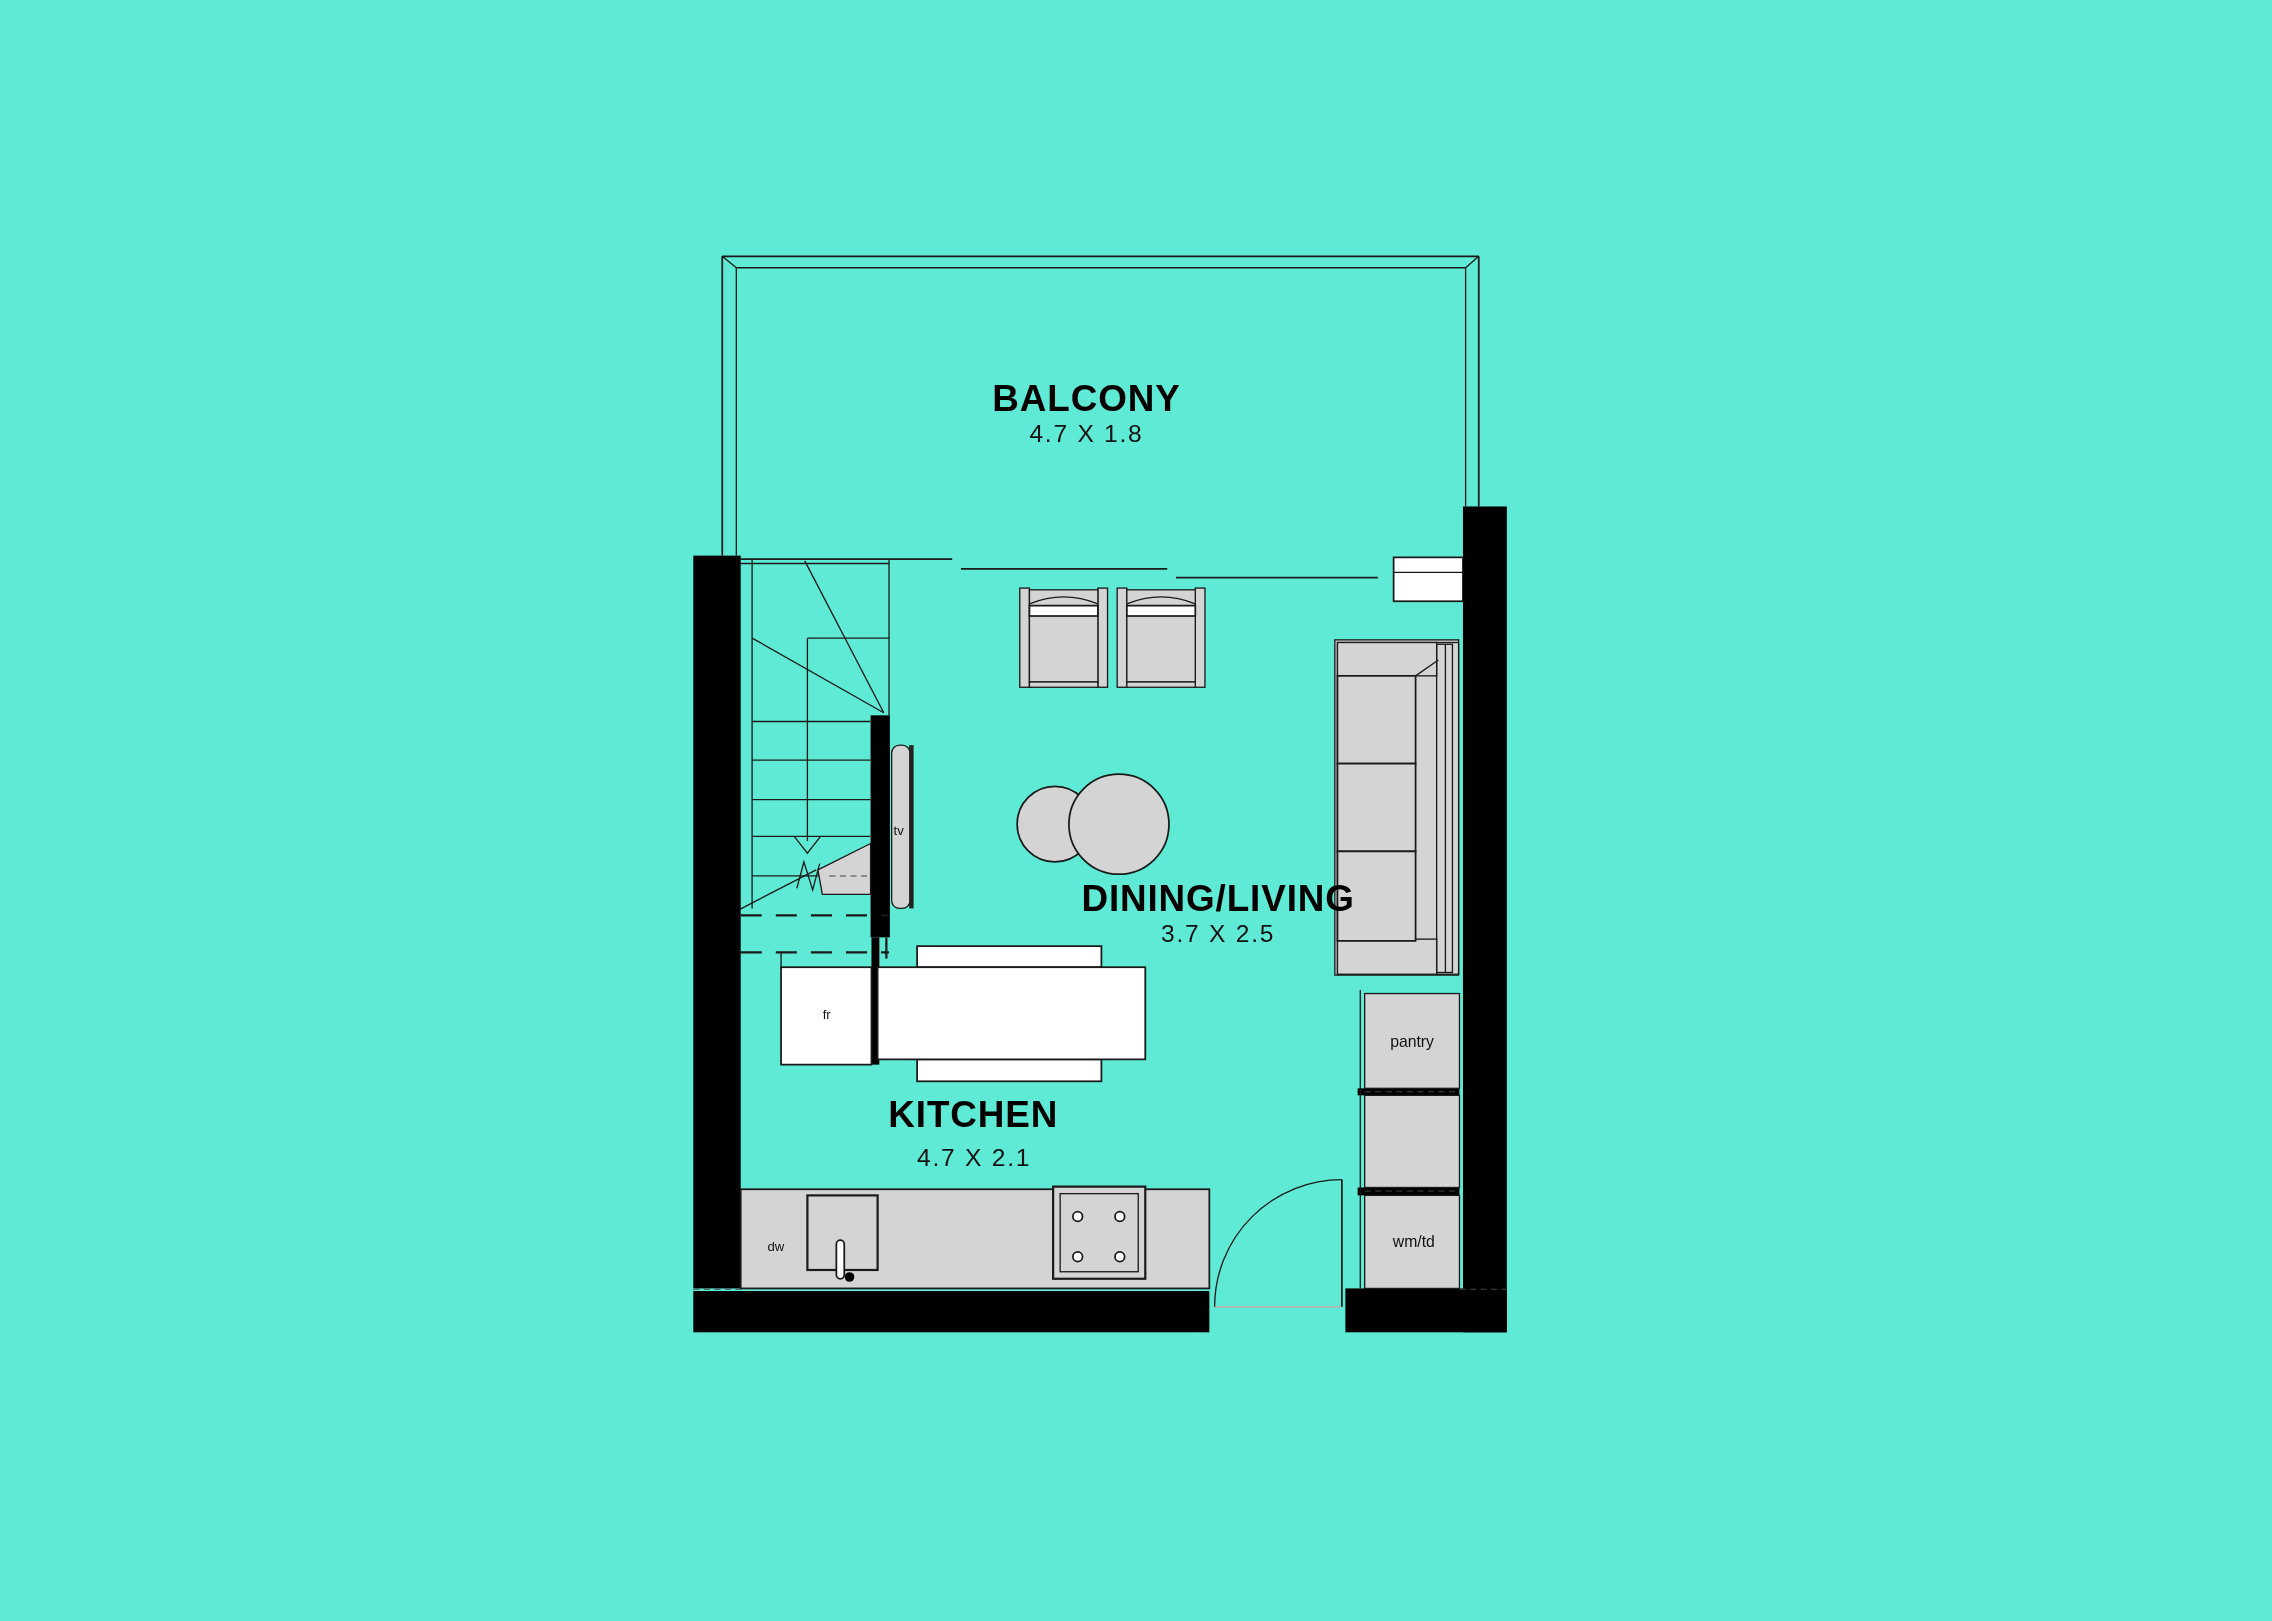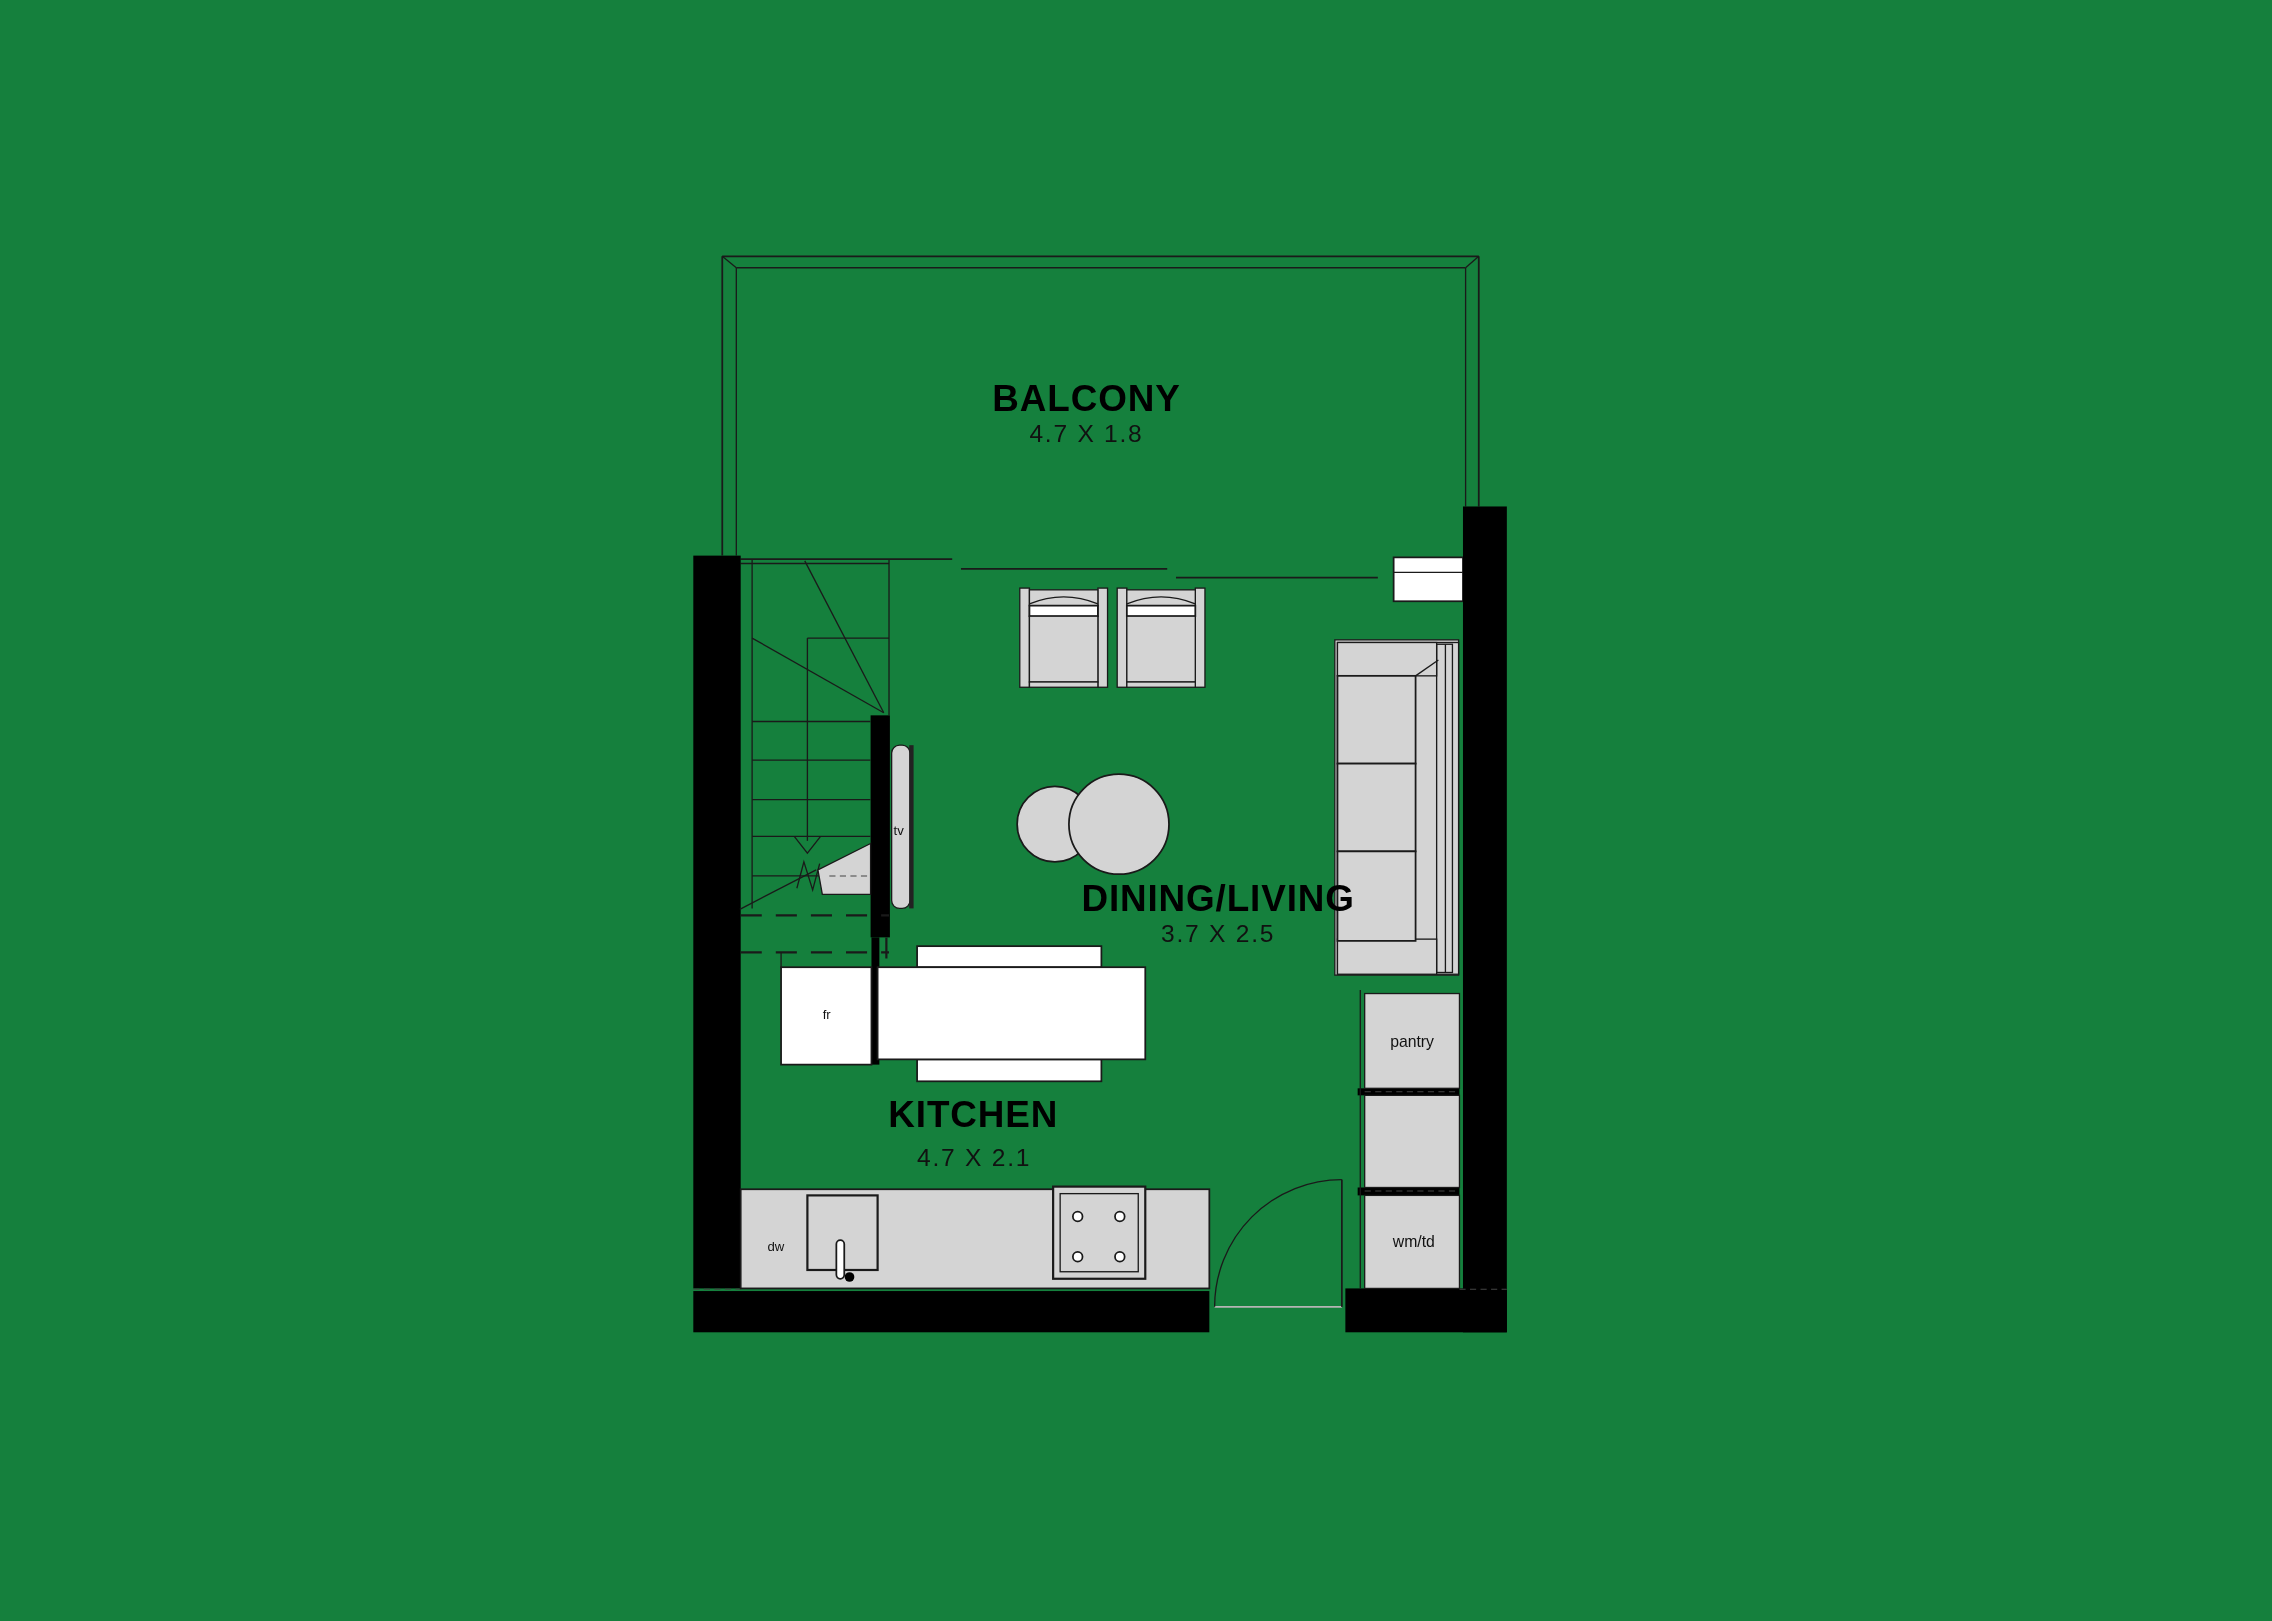--- a/index.html
+++ b/index.html
@@ -1,16 +1,16 @@
 <!DOCTYPE html>
 <html style="font-size:14px"><head>
 <meta charset="utf-8">
 <style>
   html,body{margin:0;padding:0;background:#ffffff;}
-  .stage{width:2273px;height:1622px;position:relative;background:#15803d;overflow:hidden;}
+  .stage{width:2273px;height:1622px;position:relative;background:#5eead4;overflow:hidden;}
   svg{display:block;}
   .ln{stroke:#1a1a1a;stroke-width:2;fill:none;}
   .thin{stroke:#1a1a1a;stroke-width:1.5;fill:none;}
   .wall{fill:#000000;stroke:none;}
   .furn{fill:#d4d4d4;stroke:#1a1a1a;stroke-width:2;}
   .furnthin{fill:#d4d4d4;stroke:#1a1a1a;stroke-width:1.5;}
   .white{fill:#ffffff;stroke:#1a1a1a;stroke-width:2;}
   .dash{stroke:#1a1a1a;stroke-width:2.5;fill:none;stroke-dasharray:24 16;}
   .dashsm{stroke:#444;stroke-width:1.2;fill:none;stroke-dasharray:7 5;}
   .room-label{font-family:"Liberation Sans", sans-serif;font-weight:bold;font-size:42px;fill:#000;letter-spacing:1px;text-anchor:middle;}

